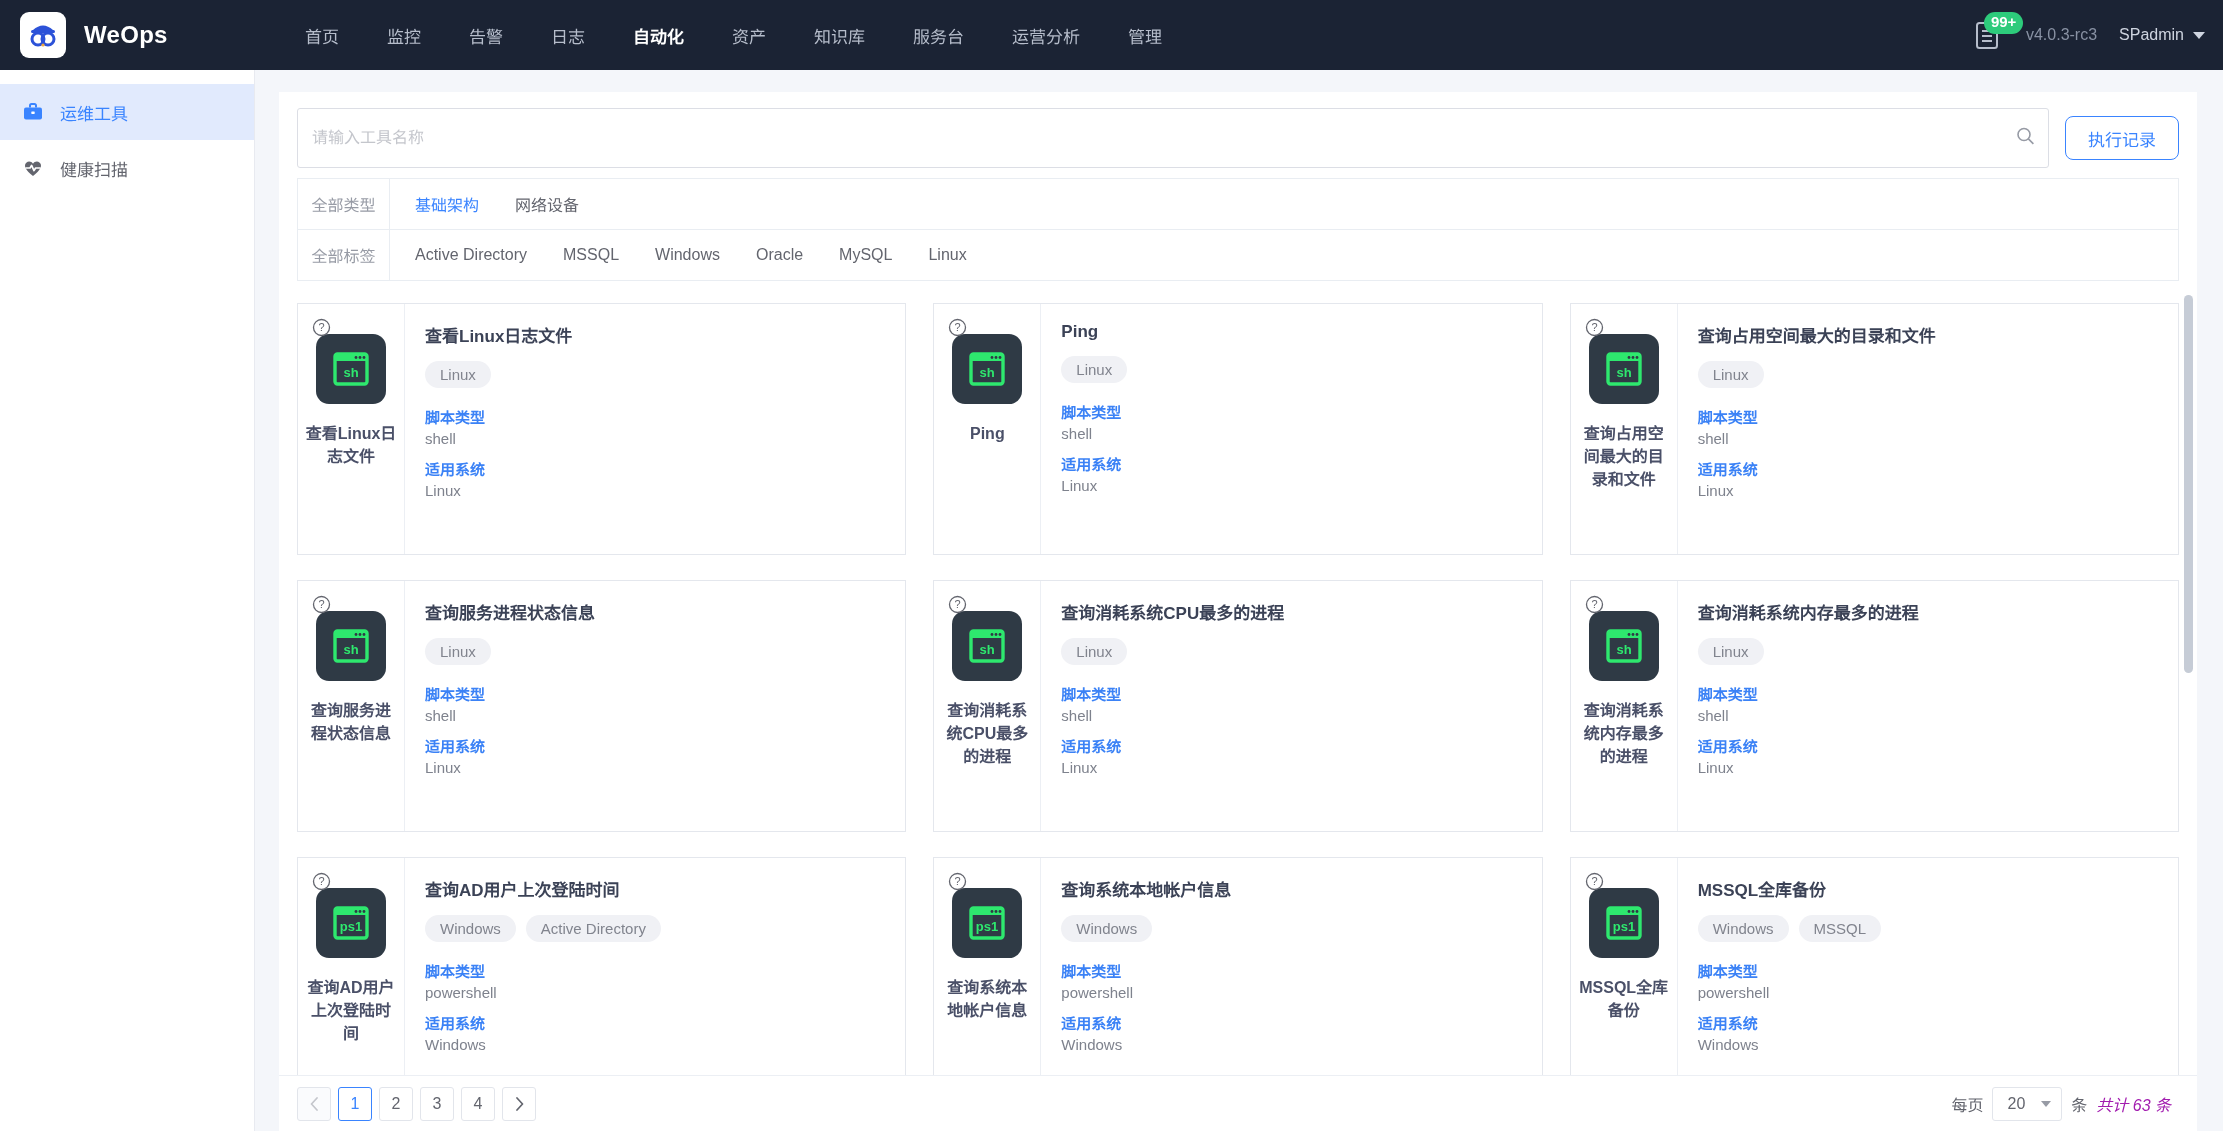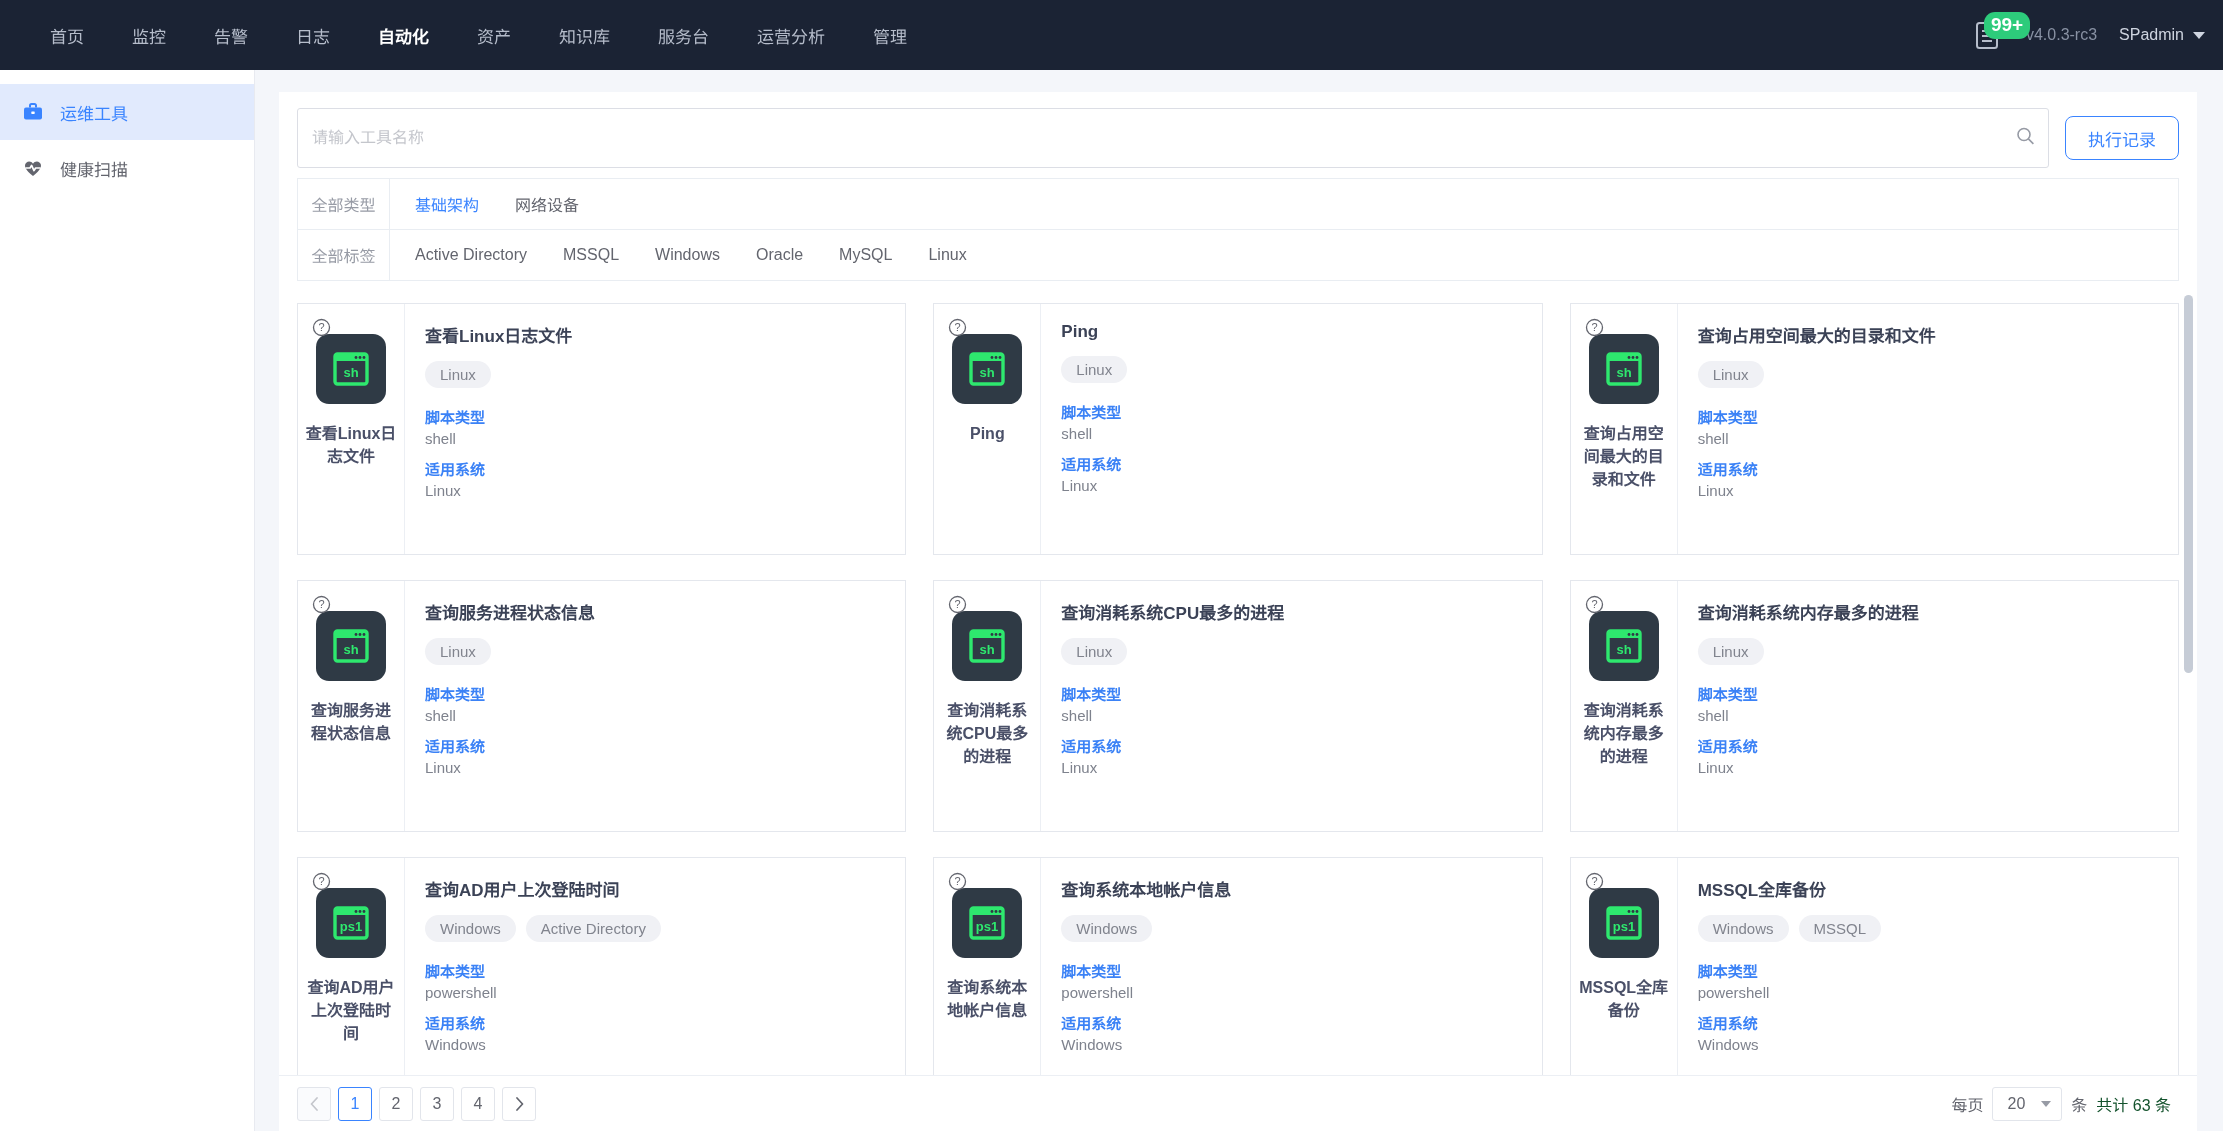--- a/index.html
+++ b/index.html
@@ -35,21 +35,21 @@
   }
   .nav-item.active { color: #ffffff; font-weight: bold; }
   .header-right {
     position: absolute; right: 18px; top: 0; height: 100%;
     display: flex; align-items: center; gap: 22px;
   }
   .notif { position: relative; width: 34px; height: 34px; cursor: pointer; }
   .notif svg { display: block; }
   .badge {
     position: absolute; top: -6px; left: 14px;
-    background: #2dcb7b; color: #fff; font-size: 19px; font-weight: bold;
+    background: #2dcb7b; color: #fff; font-size: 15px; font-weight: bold;
     border-radius: 11px; padding: 1px 7px 2px; line-height: 1.25;
   }
   .version { color: #8891a3; font-size: 16px; white-space: nowrap; }
   .user { color: #cfd5e0; font-size: 16px; display: flex; align-items: center; gap: 9px; cursor: pointer; white-space: nowrap; }
   .caret { width: 0; height: 0; border-left: 6px solid transparent; border-right: 6px solid transparent; border-top: 7px solid #cfd5e0; }
 
   
   .body { flex: 1; display: flex; min-height: 0; }
 
   .sidebar {
@@ -154,26 +154,38 @@
   }
   .pg.active { border-color: #3a84ff; color: #3a84ff; }
   .pg.disabled { background: #fafbfd; color: #c4c6cc; cursor: not-allowed; }
   .pager-right { display: flex; align-items: center; gap: 9px; font-size: 16px; color: #63656e; }
   .page-size {
     height: 34px; border: 1px solid #e2e5eb; border-radius: 3px; background: #fff;
     display: flex; align-items: center; gap: 16px; padding: 0 10px 0 14px; cursor: pointer;
     font-size: 16px; color: #63656e;
   }
   .chev-down { width: 0; height: 0; border-left: 5px solid transparent; border-right: 5px solid transparent; border-top: 6px solid #979ba5; }
-  .total { color: #14532d; }
+  .total { color: #a21caf; font-style: italic; }
 </style>
 </head>
 <body>
 
 <div class="header">
+  <div class="brand">
+    <div class="logo-box">
+      <svg class="logo-svg" width="34" height="34" viewBox="0 0 34 34" aria-hidden="true">
+        <path d="M7 12 q10 -9 20 0 z" fill="#2c52d8"></path>
+        <rect x="5" y="12" width="24" height="3" rx="1.5" fill="#2c52d8"></rect>
+        <circle cx="12" cy="21" r="6" fill="none" stroke="#2c52d8" stroke-width="3"></circle>
+        <circle cx="22" cy="21" r="6" fill="none" stroke="#2c52d8" stroke-width="3"></circle>
+        <circle cx="17" cy="27" r="1.6" fill="#f3a93c"></circle>
+      </svg>
+    </div>
+    <div class="brand-name">WeOps</div>
+  </div>
 
   <div class="nav">
     <div class="nav-item">首页</div>
     <div class="nav-item">监控</div>
     <div class="nav-item">告警</div>
     <div class="nav-item">日志</div>
     <div class="nav-item active">自动化</div>
     <div class="nav-item">资产</div>
     <div class="nav-item">知识库</div>
     <div class="nav-item">服务台</div>

